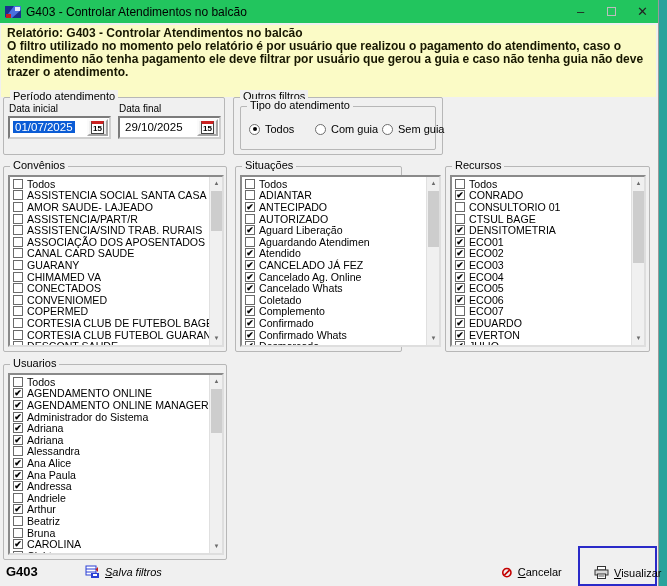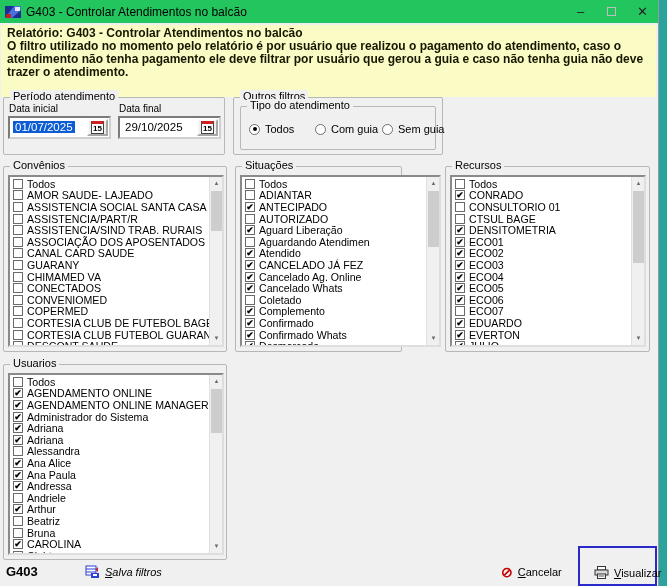--- a/index.html
+++ b/index.html
@@ -172,25 +172,25 @@
   <div class="group" style="left:3px; top:166px; width:224px; height:186px;">
     <span class="legend">Convênios</span>
     <div class="listbox" style="left:4px; top:8px; width:216px; height:172px;">
       <div class="lrows">
           <div class="lrow">
             <span class="cb"></span>
             <span class="lbl">Todos</span>
           </div>
           <div class="lrow">
             <span class="cb"></span>
+            <span class="lbl">ASSISTENCIA SOCIAL SANTA CASA</span>
+          </div>
+          <div class="lrow">
+            <span class="cb"></span>
             <span class="lbl">AMOR SAUDE- LAJEADO</span>
-          </div>
-          <div class="lrow">
-            <span class="cb"></span>
-            <span class="lbl">ASSISTENCIA SOCIAL SANTA CASA</span>
           </div>
           <div class="lrow">
             <span class="cb"></span>
             <span class="lbl">ASSISTENCIA/PART/R</span>
           </div>
           <div class="lrow">
             <span class="cb"></span>
             <span class="lbl">ASSISTENCIA/SIND TRAB. RURAIS</span>
           </div>
           <div class="lrow">

